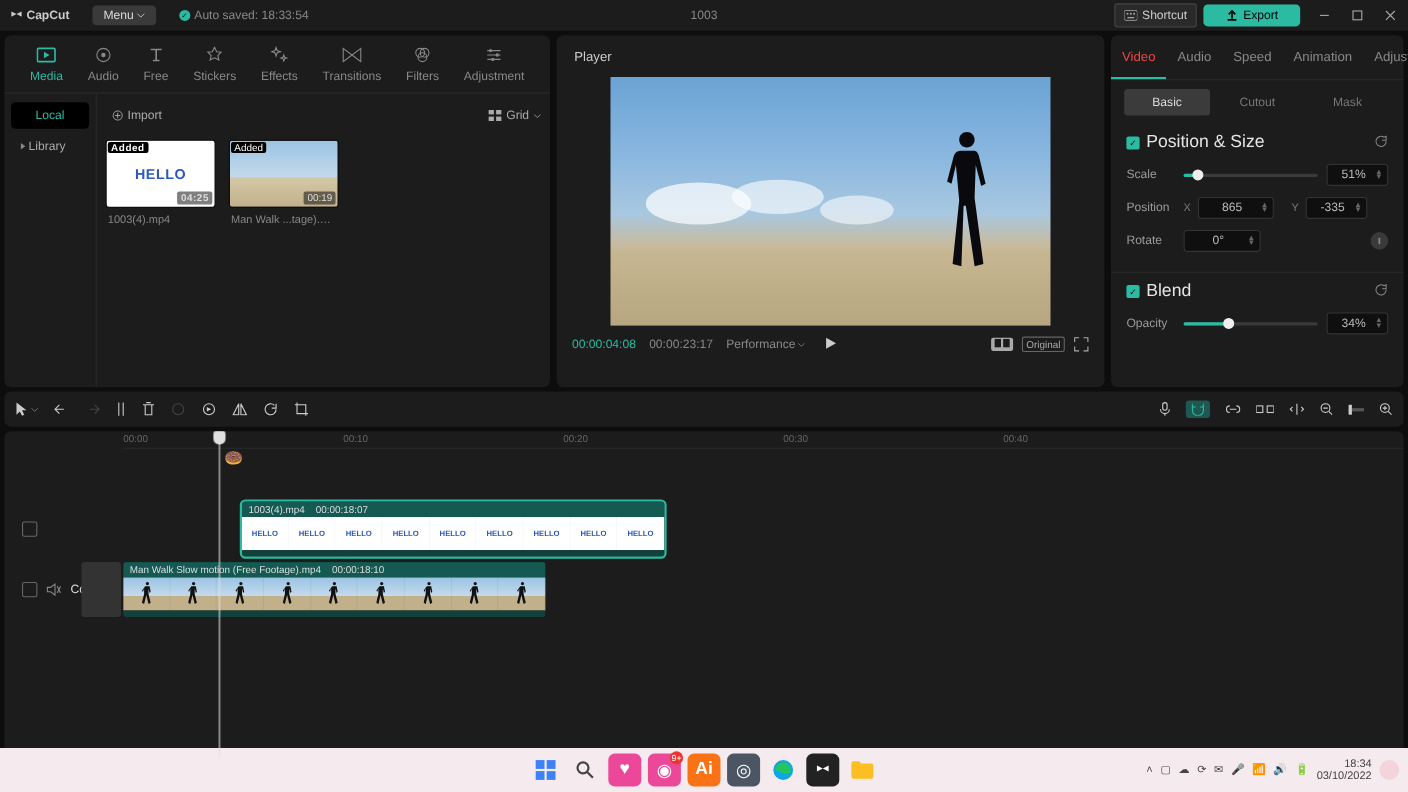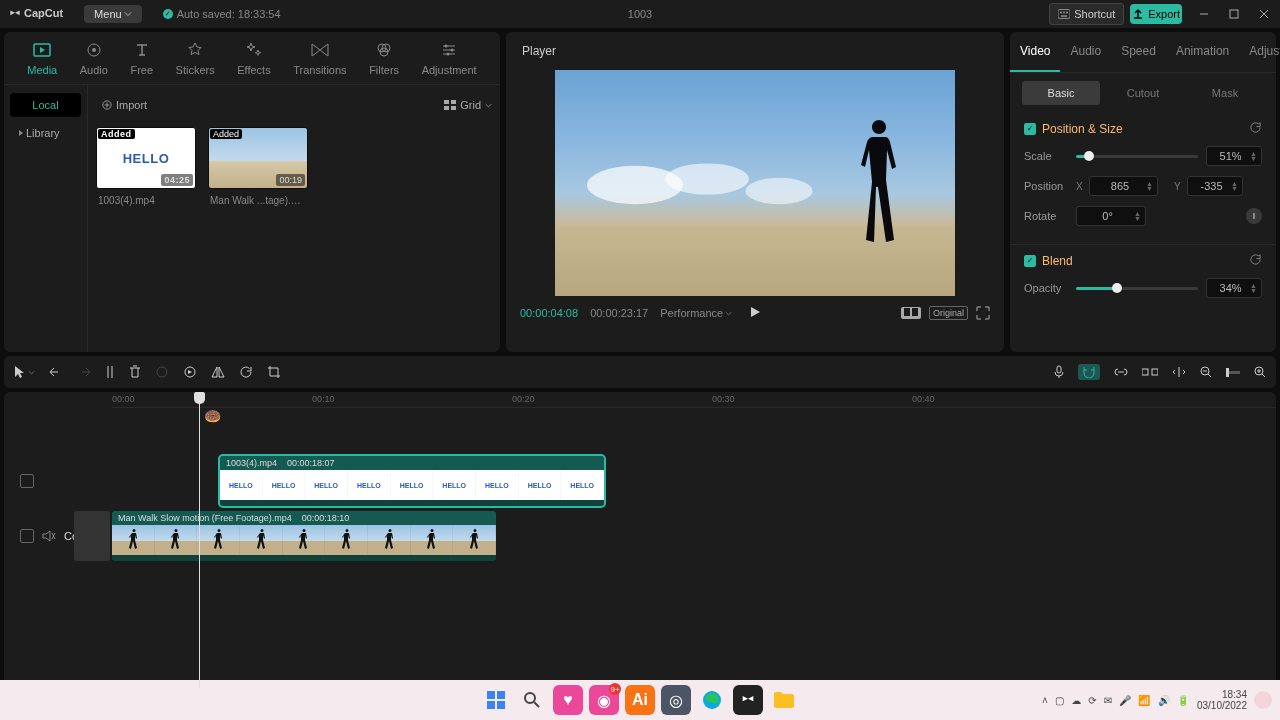--- a/index.html
+++ b/index.html
@@ -6,21 +6,21 @@
 body{background:#0d0d0d;color:#aaa;font-size:11px;overflow:hidden}
 .title-bar{height:28px;background:#1c1c1c;display:flex;align-items:center;padding:0 8px;gap:21px}
 .logo{color:#ccc;font-weight:600}
 .logo svg{vertical-align:middle;margin-right:2px}
 .menu-btn{background:#3a3a3a;color:#ddd;padding:3px 10px;border-radius:4px;font-size:11px;display:flex;align-items:center;gap:2px}
 .auto-save{display:flex;align-items:center;gap:4px;color:#888}
 .check{width:10px;height:10px;border-radius:50%;background:#2bbba3;display:flex;align-items:center;justify-content:center;font-size:7px;color:#000}
 .title-proj{position:absolute;left:50%;transform:translateX(-50%);color:#888}
 .title-right{margin-left:auto;display:flex;align-items:center;gap:6px}
 .shortcut-btn{background:#2a2a2a;color:#ccc;padding:4px 8px;border-radius:3px;display:flex;align-items:center;gap:4px;border:1px solid #444}
-.export-btn{background:#2bbba3;color:#000;padding:4px 2px;border-radius:4px;display:flex;align-items:flex-end;gap:4px}
+.export-btn{background:#2bbba3;color:#000;padding:4px 20px;border-radius:4px;display:flex;align-items:flex-end;gap:4px}
 .win-ctl{width:16px;height:16px;display:flex;align-items:center;justify-content:center;color:#aaa;margin-left:8px}
 .main{display:flex;height:324px;gap:6px;padding:4px 4px 0 4px}
 .panel{background:#1c1c1c;border-radius:6px;display:flex;flex-direction:column}
 .media-panel{width:496px}
 .media-tabs{display:flex;justify-content:space-around;padding:8px 12px;border-bottom:1px solid #2a2a2a}
 .media-tab{display:flex;flex-direction:column;align-items:center;gap:4px;color:#888;cursor:pointer}
 .media-tab.active{color:#2bbba3}
 .media-tab-icon{width:20px;height:20px;display:flex;align-items:center;justify-content:center}
 .media-body{display:flex;flex:1}
 .media-side{width:84px;border-right:1px solid #2a2a2a;padding:8px 6px}
@@ -52,28 +52,28 @@
 .time-dur{color:#888}
 .perf{color:#888;display:flex;align-items:center;gap:2px}
 .play-center{position:absolute;left:50%;transform:translateX(-50%)}
 .play-btn{width:12px;height:12px}
 .play-right{margin-left:auto;display:flex;align-items:center;gap:8px;color:#aaa}
 .tag-box{border:1px solid #666;font-size:9px;padding:1px 3px;border-radius:2px}
 .tag-box.filled{background:#aaa;color:#1c1c1c;border:none}
 .props-panel{width:266px}
 .props-tabs{display:flex;border-bottom:1px solid #2a2a2a}
 .props-tab{padding:12px 10px;font-size:12px;color:#888;cursor:pointer}
-.props-tab.active{color:#ffffff;border-bottom:2px solid #2bbba3}
+.props-tab.active{color:#ef4444;border-bottom:2px solid #2bbba3}
 .sub-tabs{display:flex;padding:8px 12px;gap:4px}
 .sub-tab{flex:1;text-align:center;padding:6px 0;font-size:11px;color:#777;border-radius:3px;cursor:pointer}
 .sub-tab.active{background:#3b3b3b;color:#ddd}
 .sec{padding:8px 14px}
 .sec-head{display:flex;align-items:center;gap:6px;margin-bottom:10px}
 .sec-check{width:12px;height:12px;background:#2bbba3;border-radius:2px;display:flex;align-items:center;justify-content:center;font-size:8px;color:#000}
-.sec-title{color:#fdba74;font-size:12px;font-weight:500}
+.sec-title{color:#e5e5e5;font-size:16px;font-weight:500}
 .sec-reset{margin-left:auto;color:#888;cursor:pointer}
 .prop-row{display:flex;align-items:center;gap:8px;margin-bottom:10px}
 .prop-label{width:44px;color:#999;font-size:11px}
 .slider{flex:1;height:3px;background:#3a3a3a;position:relative;border-radius:2px}
 .slider-fill{position:absolute;height:3px;background:#2bbba3;border-radius:2px}
 .slider-thumb{width:10px;height:10px;background:#eee;border-radius:50%;position:absolute;top:-4px;transform:translateX(-50%)}
 .val-box{background:#0f0f0f;border:1px solid #333;border-radius:3px;padding:3px 4px;width:56px;display:flex;align-items:center;justify-content:space-between}
 .val-txt{color:#bbb;font-size:11px;text-align:center;flex:1}
 .steppers{display:flex;flex-direction:column;line-height:5px}
 .steppers span{font-size:7px;color:#666;cursor:pointer}

